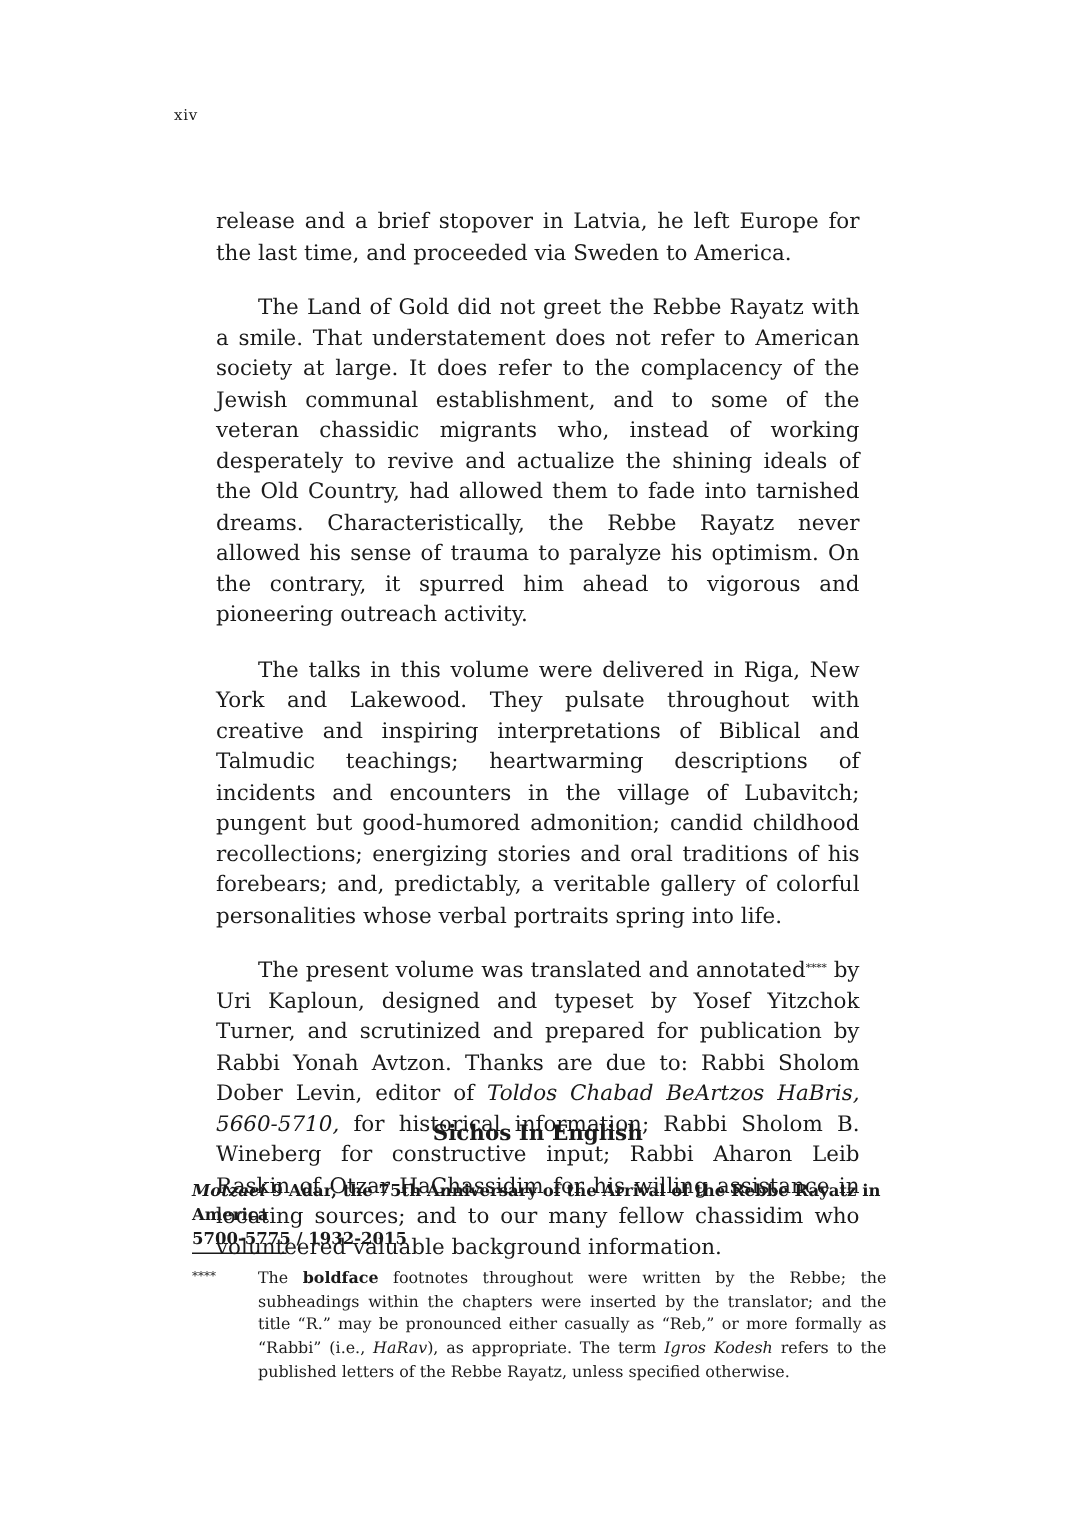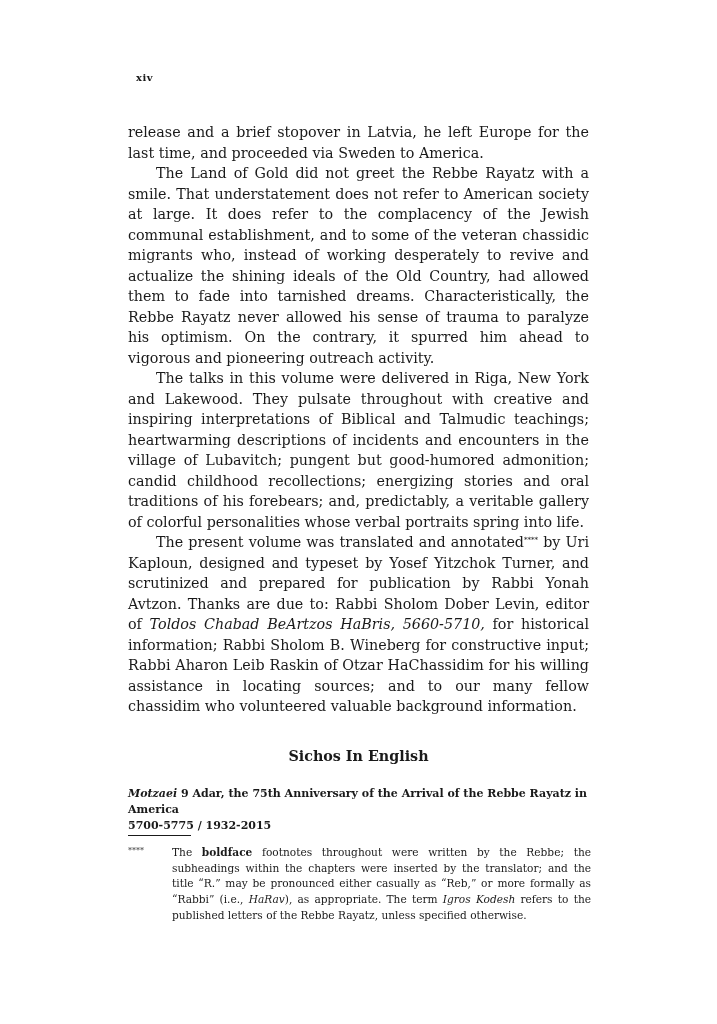--- a/index.html
+++ b/index.html
@@ -1,19 +1,19 @@
 <!DOCTYPE html>
 <html><head>
   <meta charset="utf-8">
   <style>
     html, body { margin: 0; padding: 0; background: #ffffff; }
     body { width: 717px; height: 1024px; position: relative; overflow: hidden; color: #1a1a1a; font-family: "DejaVu Serif", serif; }
-    .folio { position: absolute; left: 136px; top: 72px; font-size: 10px; letter-spacing: 0.5px; font-weight: bold; }
+    .folio { position: absolute; left: 116px; top: 72px; font-size: 10px; letter-spacing: 0.5px; }
     .body-text { position: absolute; left: 128px; top: 122px; width: 461px; font-size: 14.3px; line-height: 20.5px; text-align: justify; hyphens: auto; }
-    .body-text p { margin: 0; text-indent: 0; }
+    .body-text p { margin: 16px; text-indent: 0; }
     .body-text p.indent { text-indent: 28px; }
     .body-text sup { font-size: 7px; vertical-align: top; position: relative; top: -2px; }
     .signature { position: absolute; left: 128px; top: 748px; width: 461px; text-align: center; font-weight: bold; font-size: 14.3px; }
     .dateline { position: absolute; left: 128px; top: 786px; width: 470px; font-size: 11px; line-height: 16px; font-weight: bold; }
     .footnote-rule { position: absolute; left: 128px; top: 835px; width: 63px; height: 0; border-top: 1px solid #1a1a1a; }
     .footnote { position: absolute; left: 128px; top: 845px; width: 463px; font-size: 10.6px; line-height: 15.7px; }
     .fn-mark { position: absolute; left: 0; top: -2px; font-size: 8px; }
     .fn-text { margin-left: 44px; text-align: justify; }
   </style>
 </head>

